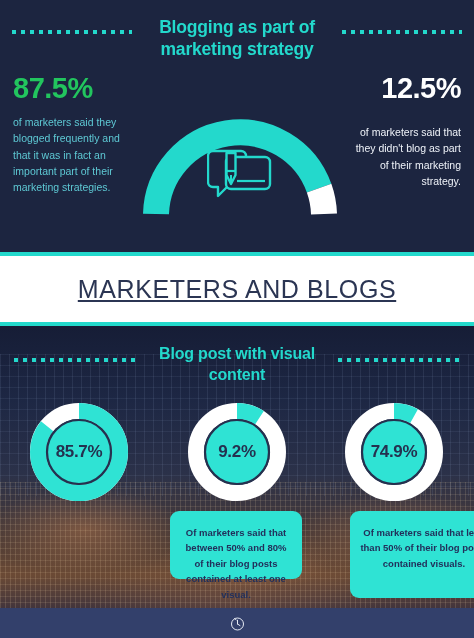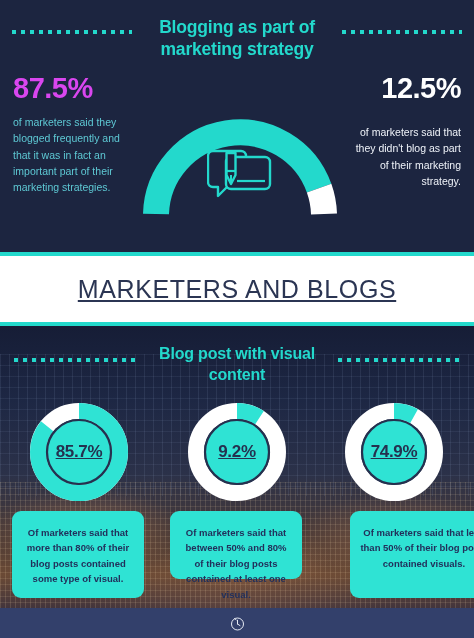--- a/index.html
+++ b/index.html
@@ -43,21 +43,21 @@
     color: #23d9cc;
     font-size: 17.5px;
     font-weight: bold;
     line-height: 1.28;
     letter-spacing: -0.2px;
   }
 
   .stat-big-left {
     position: absolute;
     left: 13px; top: 72px;
-    color: #d946ef;
+    color: #22c55e;
     font-size: 29px;
     font-weight: bold;
     letter-spacing: -0.5px;
   }
   .stat-text-left {
     position: absolute;
     left: 13px; top: 114px;
     width: 108px;
     color: #5ec9d4;
     font-size: 10.5px;
@@ -177,21 +177,20 @@
     position: absolute;
     left: 0; top: 0;
     width: 106px; height: 106px;
     display: flex;
     align-items: center;
     justify-content: center;
     color: #25314f;
     font-size: 17px;
     font-weight: bold;
     letter-spacing: -0.3px;
-    text-decoration: underline;
   }
   .donut-1 { left: 26px;  top: 399px; }
   .donut-2 { left: 184px; top: 399px; }
   .donut-3 { left: 341px; top: 399px; }
 
   .card {
     position: absolute;
     background: #2fe3d4;
     border-radius: 9px;
     color: #22305b;
@@ -300,21 +299,20 @@
 
   <div class="donut donut-3">
     <svg width="106" height="106" viewBox="0 0 106 106">
       <circle cx="53" cy="53" r="41" fill="none" stroke="#ffffff" stroke-width="16"></circle>
       <circle cx="53" cy="53" r="41" fill="none" stroke="#2fe3d4" stroke-width="16" stroke-dasharray="20.9 236.7" stroke-dashoffset="0" transform="rotate(-90 53 53)"></circle>
       <circle cx="53" cy="53" r="32" fill="#2fe3d4" stroke="#25314f" stroke-width="2.2"></circle>
     </svg>
     <div class="donut-label">74.9%</div>
   </div>
 
-  <div class="card card-1">Of marketers said that more than 80% of their blog posts contained some type of visual.</div>
   <div class="card card-2">Of marketers said that between 50% and 80% of their blog posts contained at least one visual.</div>
   <div class="card card-3">Of marketers said that less than 50% of their blog posts contained visuals.</div>
 
   <div class="footer">
     <svg class="footer-logo-icon" width="15" height="15" viewBox="0 0 15 15">
       <circle cx="7.5" cy="8" r="6" fill="none" stroke="#e8ecf5" stroke-width="1"></circle>
       <path d="M7.5 8 L7.5 4.2 M7.5 8 L10 9.6" fill="none" stroke="#e8ecf5" stroke-width="1" stroke-linecap="round"></path>
       <path d="M4.6 2.4 l1.6 1.6" fill="none" stroke="#e8ecf5" stroke-width="1" stroke-linecap="round"></path>
     </svg>
   </div>

